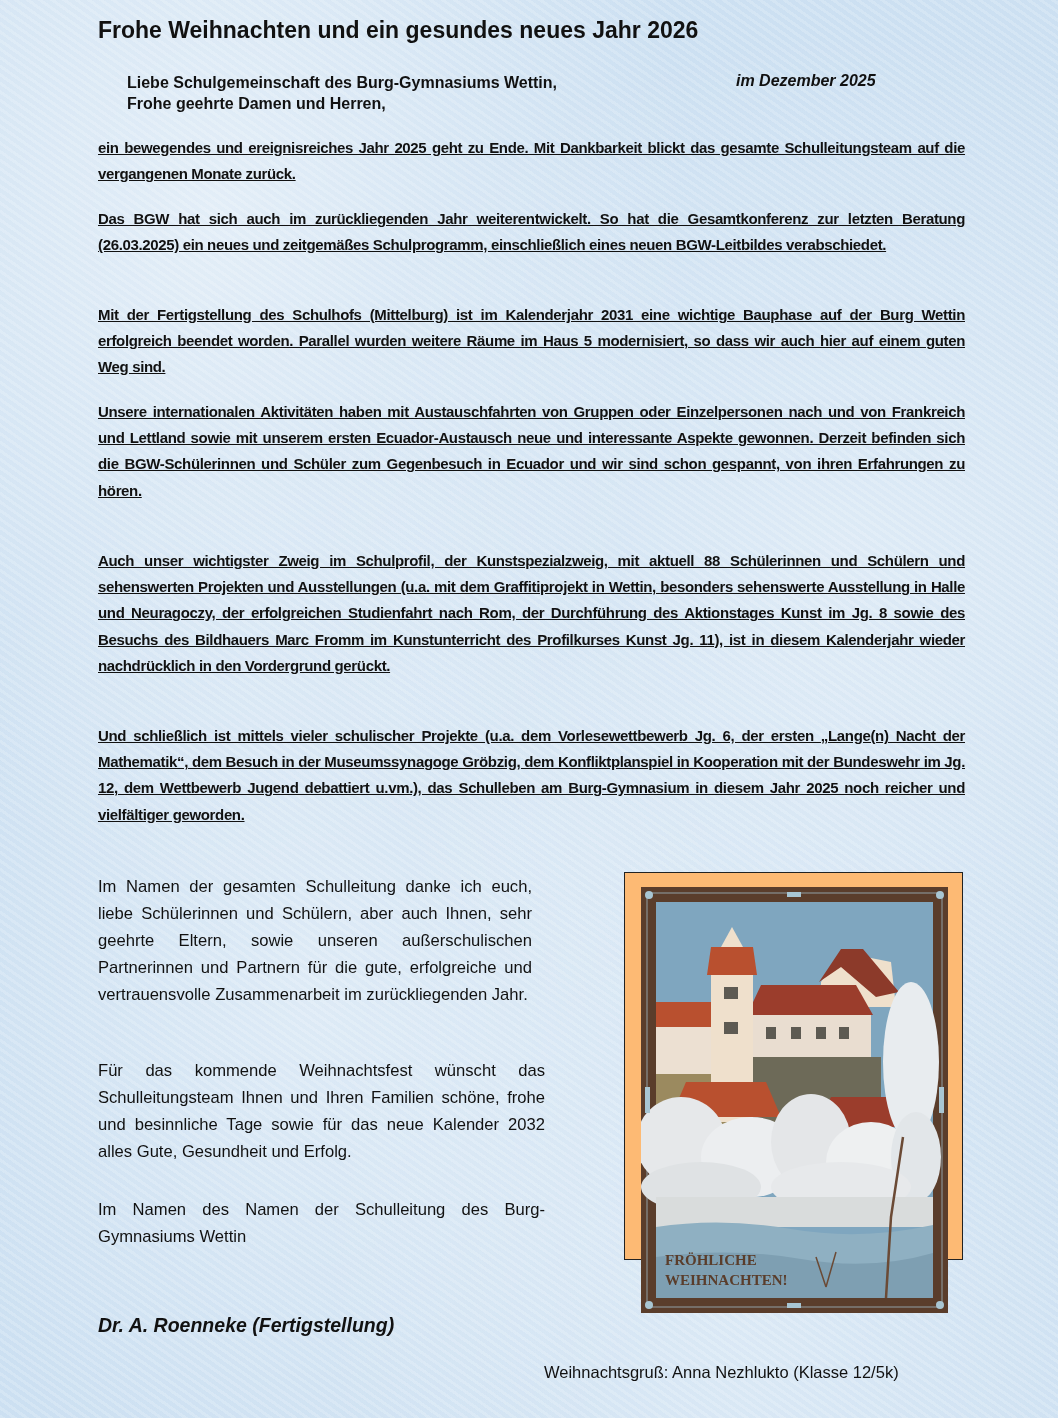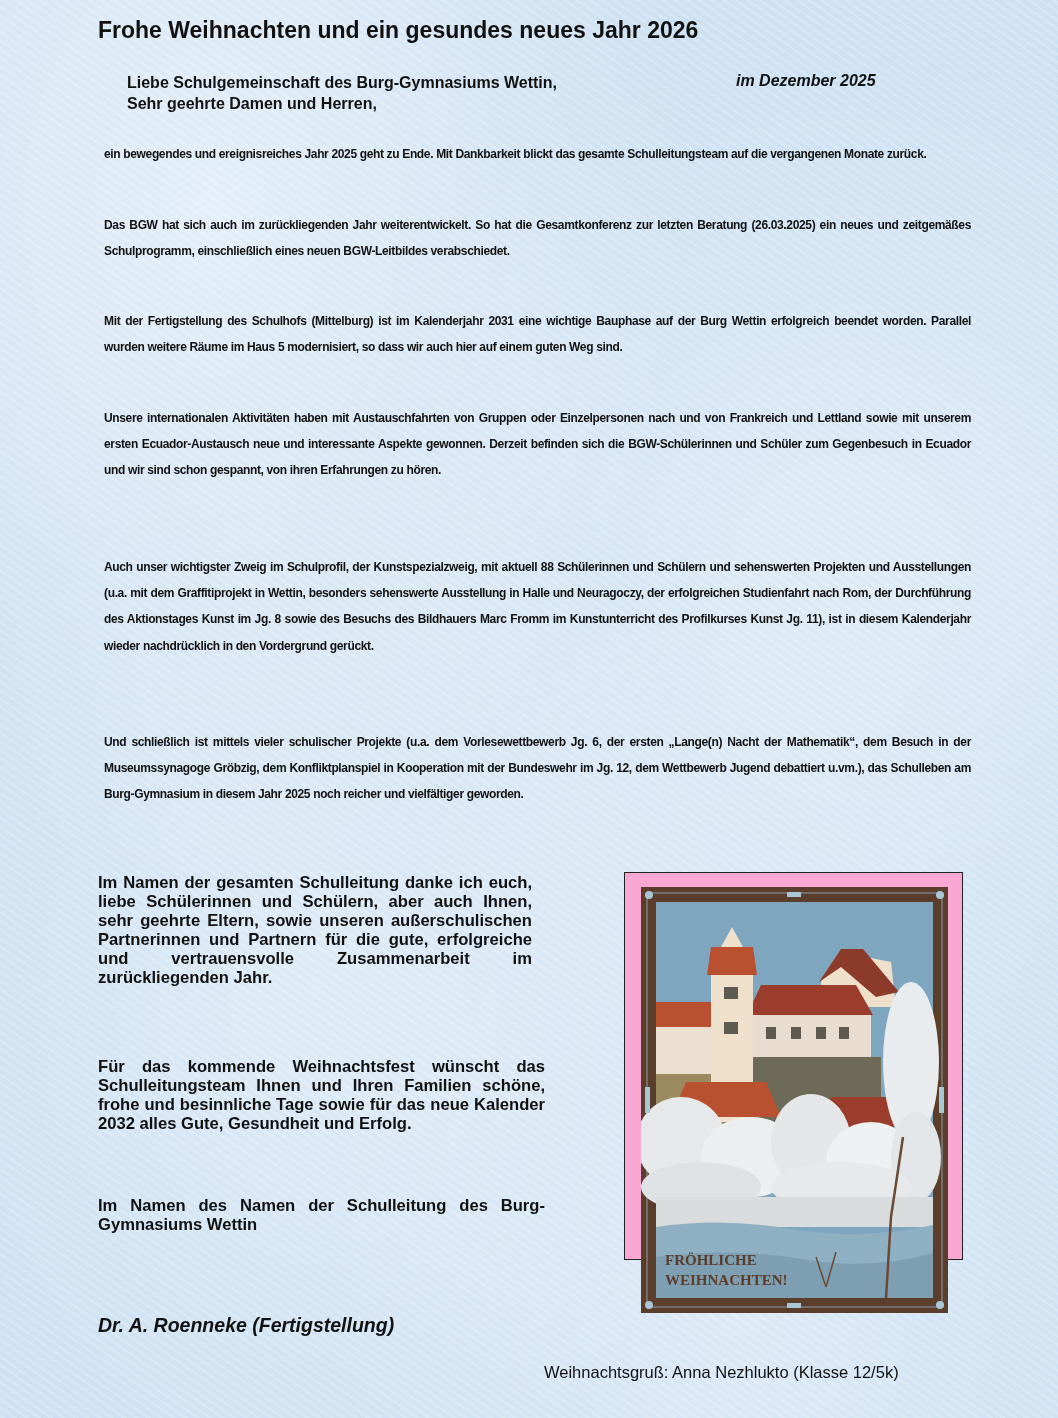--- a/index.html
+++ b/index.html
@@ -16,55 +16,56 @@
     color:#111;
   }
   .title {
     position:absolute; left:98px; top:17px;
     font-size:23px; font-weight:bold; margin:0;
   }
   .salutation { position:absolute; left:98px; top:72px; font-size:16px; font-weight:bold; line-height:21px;margin-left:29px; }
   .date { position:absolute; left:736px; top:72px; font-size:16px; font-weight:bold; font-style:italic; }
   .body-para {
     position:absolute; left:98px; width:867px;
-    font-size:12px; font-weight:bold; line-height:26.2px;
-    text-align:justify; margin:6px;
+    font-size:15px; font-weight:bold; line-height:26.2px;
+    text-align:justify; margin:0;
     font-family:"Liberation Sans Narrow", "Liberation Sans", sans-serif;
     letter-spacing:-0.35px;
+    text-decoration:underline;
   }
   .p1 { top:135px; }
   .p2 { top:206px; }
   .p3 { top:302px; }
   .p4 { top:399px; }
   .p5 { top:548px; }
   .p6 { top:723px; }
   .col-para {
     position:absolute; left:98px;
-    font-size:16.6px; font-weight:bold; line-height:19px;
+    font-size:16.6px; font-weight:normal; line-height:27px;
     text-align:justify; margin:0;
   }
   .c1 { top:873px; width:434px; }
   .c2 { top:1057px; width:447px; }
   .c3 { top:1196px; width:447px; }
   .signature { position:absolute; left:98px; top:1314px; font-size:19.5px; font-weight:bold; font-style:italic; }
   .credit { position:absolute; left:544px; top:1363px; font-size:16.5px; }
   .card-frame {
     position:absolute; left:624px; top:872px; width:339px; height:388px;
-    border:1px solid #222; background:#f9a8d4; box-sizing:border-box;
+    border:1px solid #222; background:#fdba74; box-sizing:border-box;
   }
   .card-frame svg { position:absolute; left:16px; top:14px; }
 </style>
 </head>
 <body>
 
 <h1 class="title">Frohe Weihnachten und ein gesundes neues Jahr 2026</h1>
 
 <div class="salutation">
   <div>Liebe Schulgemeinschaft des Burg-Gymnasiums Wettin,</div>
-  <div>Sehr geehrte Damen und Herren,</div>
+  <div>Frohe geehrte Damen und Herren,</div>
 </div>
 <div class="date">im Dezember 2025</div>
 
 <p class="body-para p1">ein bewegendes und ereignisreiches Jahr 2025 geht zu Ende. Mit Dankbarkeit blickt das gesamte Schulleitungsteam auf die vergangenen Monate zurück.</p>
 <p class="body-para p2">Das BGW hat sich auch im zurückliegenden Jahr weiterentwickelt. So hat die Gesamtkonferenz zur letzten Beratung (26.03.2025) ein neues und zeitgemäßes Schulprogramm, einschließlich eines neuen BGW-Leitbildes verabschiedet.</p>
 <p class="body-para p3">Mit der Fertigstellung des Schulhofs (Mittelburg) ist im Kalenderjahr 2031 eine wichtige Bauphase auf der Burg Wettin erfolgreich beendet worden. Parallel wurden weitere Räume im Haus 5 modernisiert, so dass wir auch hier auf einem guten Weg sind.</p>
 <p class="body-para p4">Unsere internationalen Aktivitäten haben mit Austauschfahrten von Gruppen oder Einzelpersonen nach und von Frankreich und Lettland sowie mit unserem ersten Ecuador-Austausch neue und interessante Aspekte gewonnen. Derzeit befinden sich die BGW-Schülerinnen und Schüler zum Gegenbesuch in Ecuador und wir sind schon gespannt, von ihren Erfahrungen zu hören.</p>
 <p class="body-para p5">Auch unser wichtigster Zweig im Schulprofil, der Kunstspezialzweig, mit aktuell 88 Schülerinnen und Schülern und sehenswerten Projekten und Ausstellungen (u.a. mit dem Graffitiprojekt in Wettin, besonders sehenswerte Ausstellung in Halle und Neuragoczy, der erfolgreichen Studienfahrt nach Rom, der Durchführung des Aktionstages Kunst im Jg. 8 sowie des Besuchs des Bildhauers Marc Fromm im Kunstunterricht des Profilkurses Kunst Jg. 11), ist in diesem Kalenderjahr wieder nachdrücklich in den Vordergrund gerückt.</p>
 <p class="body-para p6">Und schließlich ist mittels vieler schulischer Projekte (u.a. dem Vorlesewettbewerb Jg. 6, der ersten „Lange(n) Nacht der Mathematik“, dem Besuch in der Museumssynagoge Gröbzig, dem Konfliktplanspiel in Kooperation mit der Bundeswehr im Jg. 12, dem Wettbewerb Jugend debattiert u.vm.), das Schulleben am Burg-Gymnasium in diesem Jahr 2025 noch reicher und vielfältiger geworden.</p>
 

